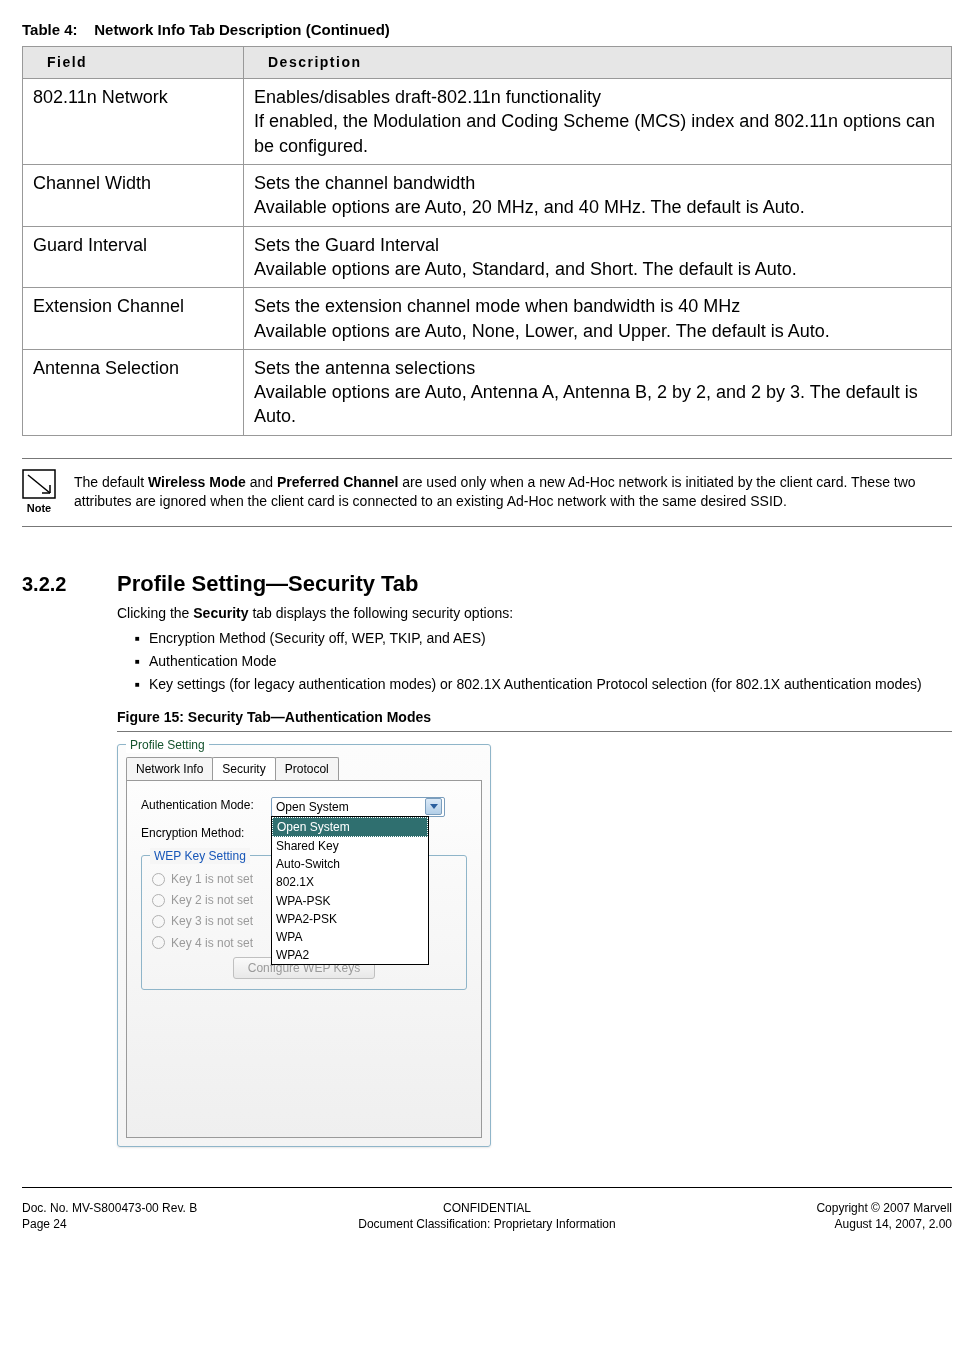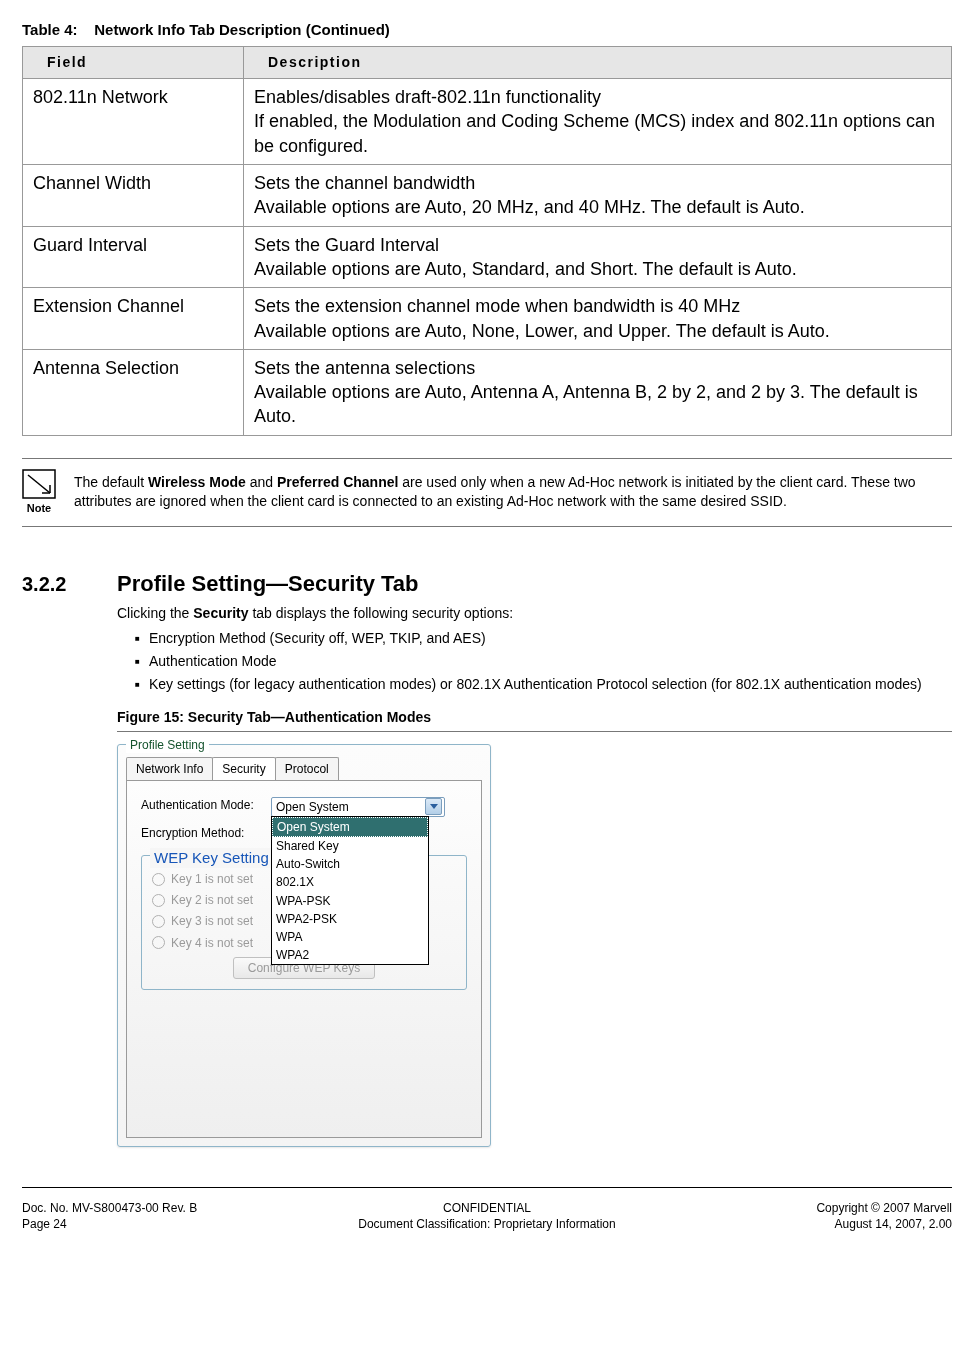--- a/index.html
+++ b/index.html
@@ -76,21 +76,21 @@
   .form-row { display:flex; align-items:flex-start; margin-bottom:8px; }
   .form-row .lbl { width: 130px; font-size:12px; }
   .combo { position:relative; width:174px; }
   .combo-box { border:1px solid #7b9ebd; background:#fff; height:18px; display:flex; align-items:center; justify-content:space-between; padding:0 2px 0 4px; font-size:12px; border-radius:2px; }
   .combo-btn { width:15px; height:15px; background:linear-gradient(#dbe9f7,#b3cfe8); border:1px solid #7b9ebd; border-radius:2px; display:flex; align-items:center; justify-content:center; }
   .combo-btn svg { width:8px; height:5px; }
   .dropdown { position:absolute; top:19px; left:0; width:156px; border:1px solid #000; background:#fff; z-index:5; font-size:12px; }
   .dropdown .opt { padding:1px 4px; }
   .dropdown .opt.sel { background:#2f6f6f; color:#fff; border:1px dotted #fff; }
   .wep-fieldset { border:1px solid #8fb5c9; border-radius:3px; margin-top:14px; padding:10px; position:relative; }
-  .wep-legend { position:absolute; top:-8px; left:8px; background:#f6f6f6; padding:0 4px; color:#1756b8; font-size:15px; }
+  .wep-legend { position:absolute; top:-8px; left:8px; background:#f6f6f6; padding:0 4px; color:#1756b8; font-size:12px; }
   .radio-row { color:#9a9a9a; font-size:12px; margin:5px 0; display:flex; align-items:center; gap:6px; }
   .radio { width:11px; height:11px; border:1px solid #b0b0b0; border-radius:50%; display:inline-block; flex-shrink:0; }
   .cfg-btn { display:block; margin:6px auto 0; padding:3px 14px; color:#9a9a9a; border:1px solid #c0c0c0; background:linear-gradient(#fafafa,#e8e8e8); border-radius:3px; font-size:12px; font-family:inherit; }
   .footer { margin-top: 40px; border-top:1px solid #000; padding-top:12px; display:grid; grid-template-columns:1fr 1fr 1fr; font-size:12px; }
   .footer .mid { text-align:center; }
   .footer .right { text-align:right; }
   b { font-weight:bold; }
 </style>
 </head>
 <body>

